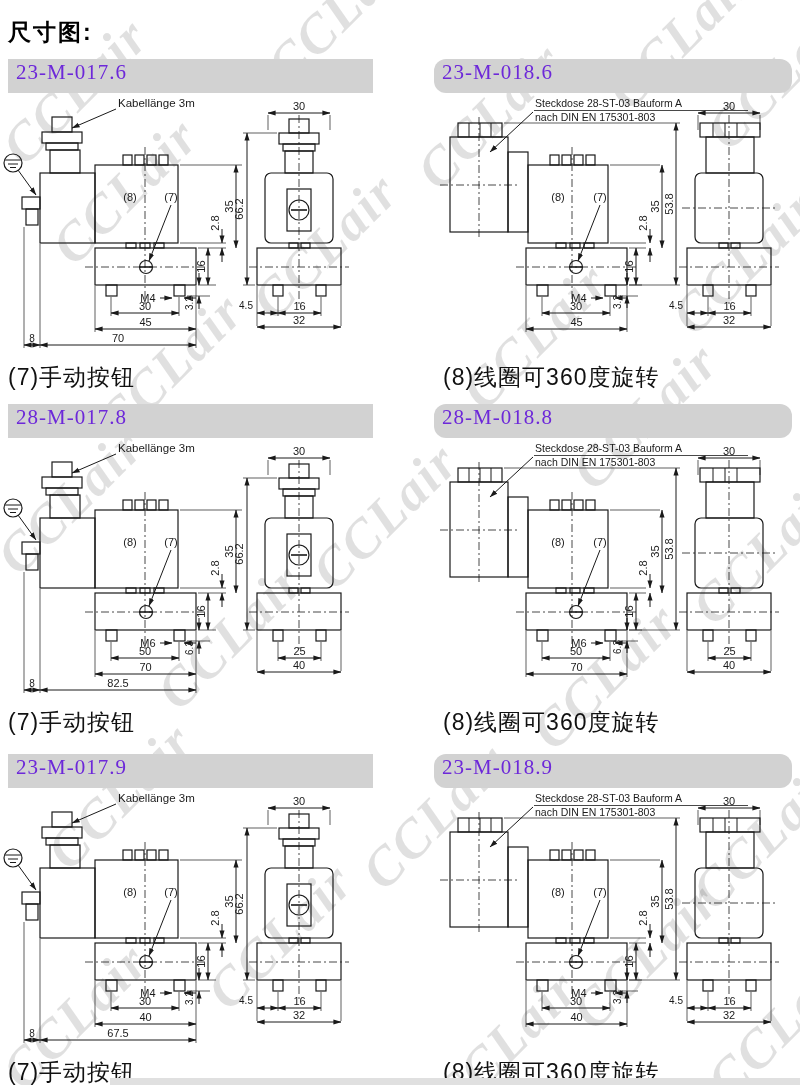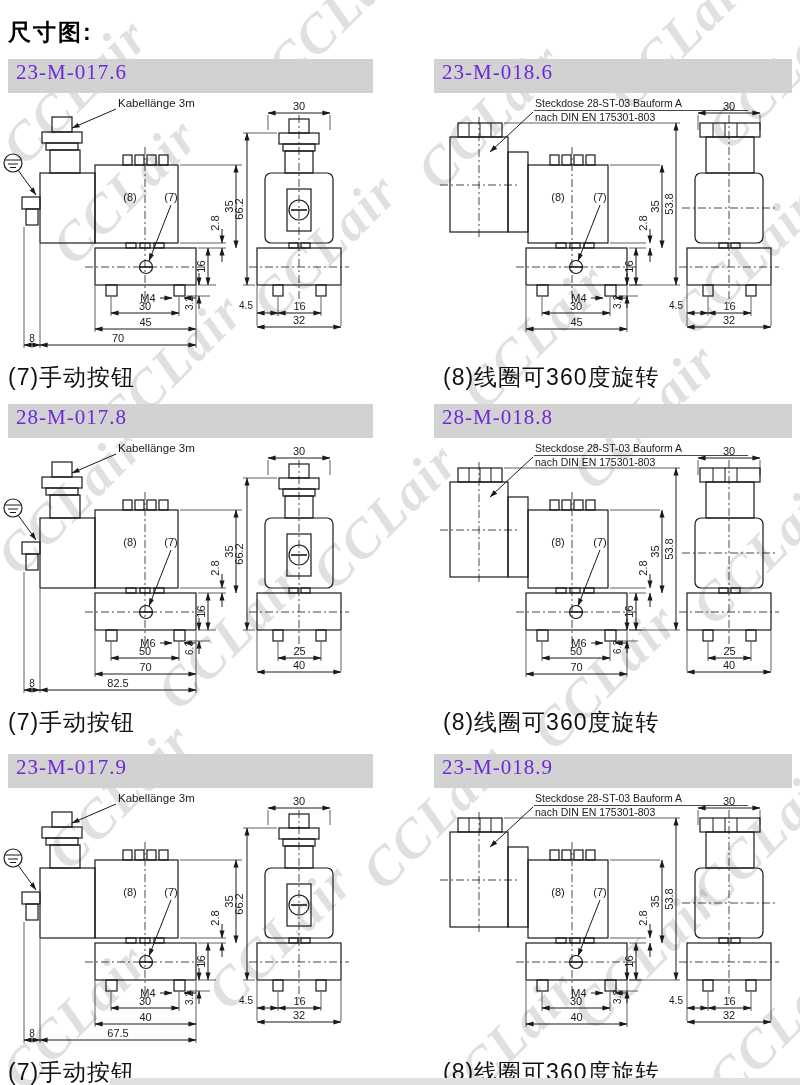--- a/index.html
+++ b/index.html
@@ -23,21 +23,21 @@
   .col1{left:430px;width:370px;}
   .row0{top:59px;}
   .row1{top:404px;}
   .row2{top:754px;}
   .titlebar{
     height:34px;line-height:27px;background:#d2d2d2;
     font-family:"Liberation Serif",serif;font-size:21px;letter-spacing:1px;
     padding-left:8px;color:#6d28d9;
   }
   .col0 .titlebar{margin-left:8px;width:357px;}
-  .col1 .titlebar{margin-left:4px;width:350px;}
+  .col1 .titlebar{margin-left:4px;width:350px;border-radius:12px;}
   .drawing{margin-top:4px;height:262px;}
   .caption{
     margin-top:3px;font-family:Liberation Sans, sans-serif;
     font-size:23px;color:#111;letter-spacing:1px;
   }
   .col0 .caption{margin-left:8px;}
   .col1 .caption{margin-left:13px;}
   #bottom-strip{
     position:absolute;left:110px;right:0;top:1078px;height:7px;
     background:#e0e0e0;z-index:1;

